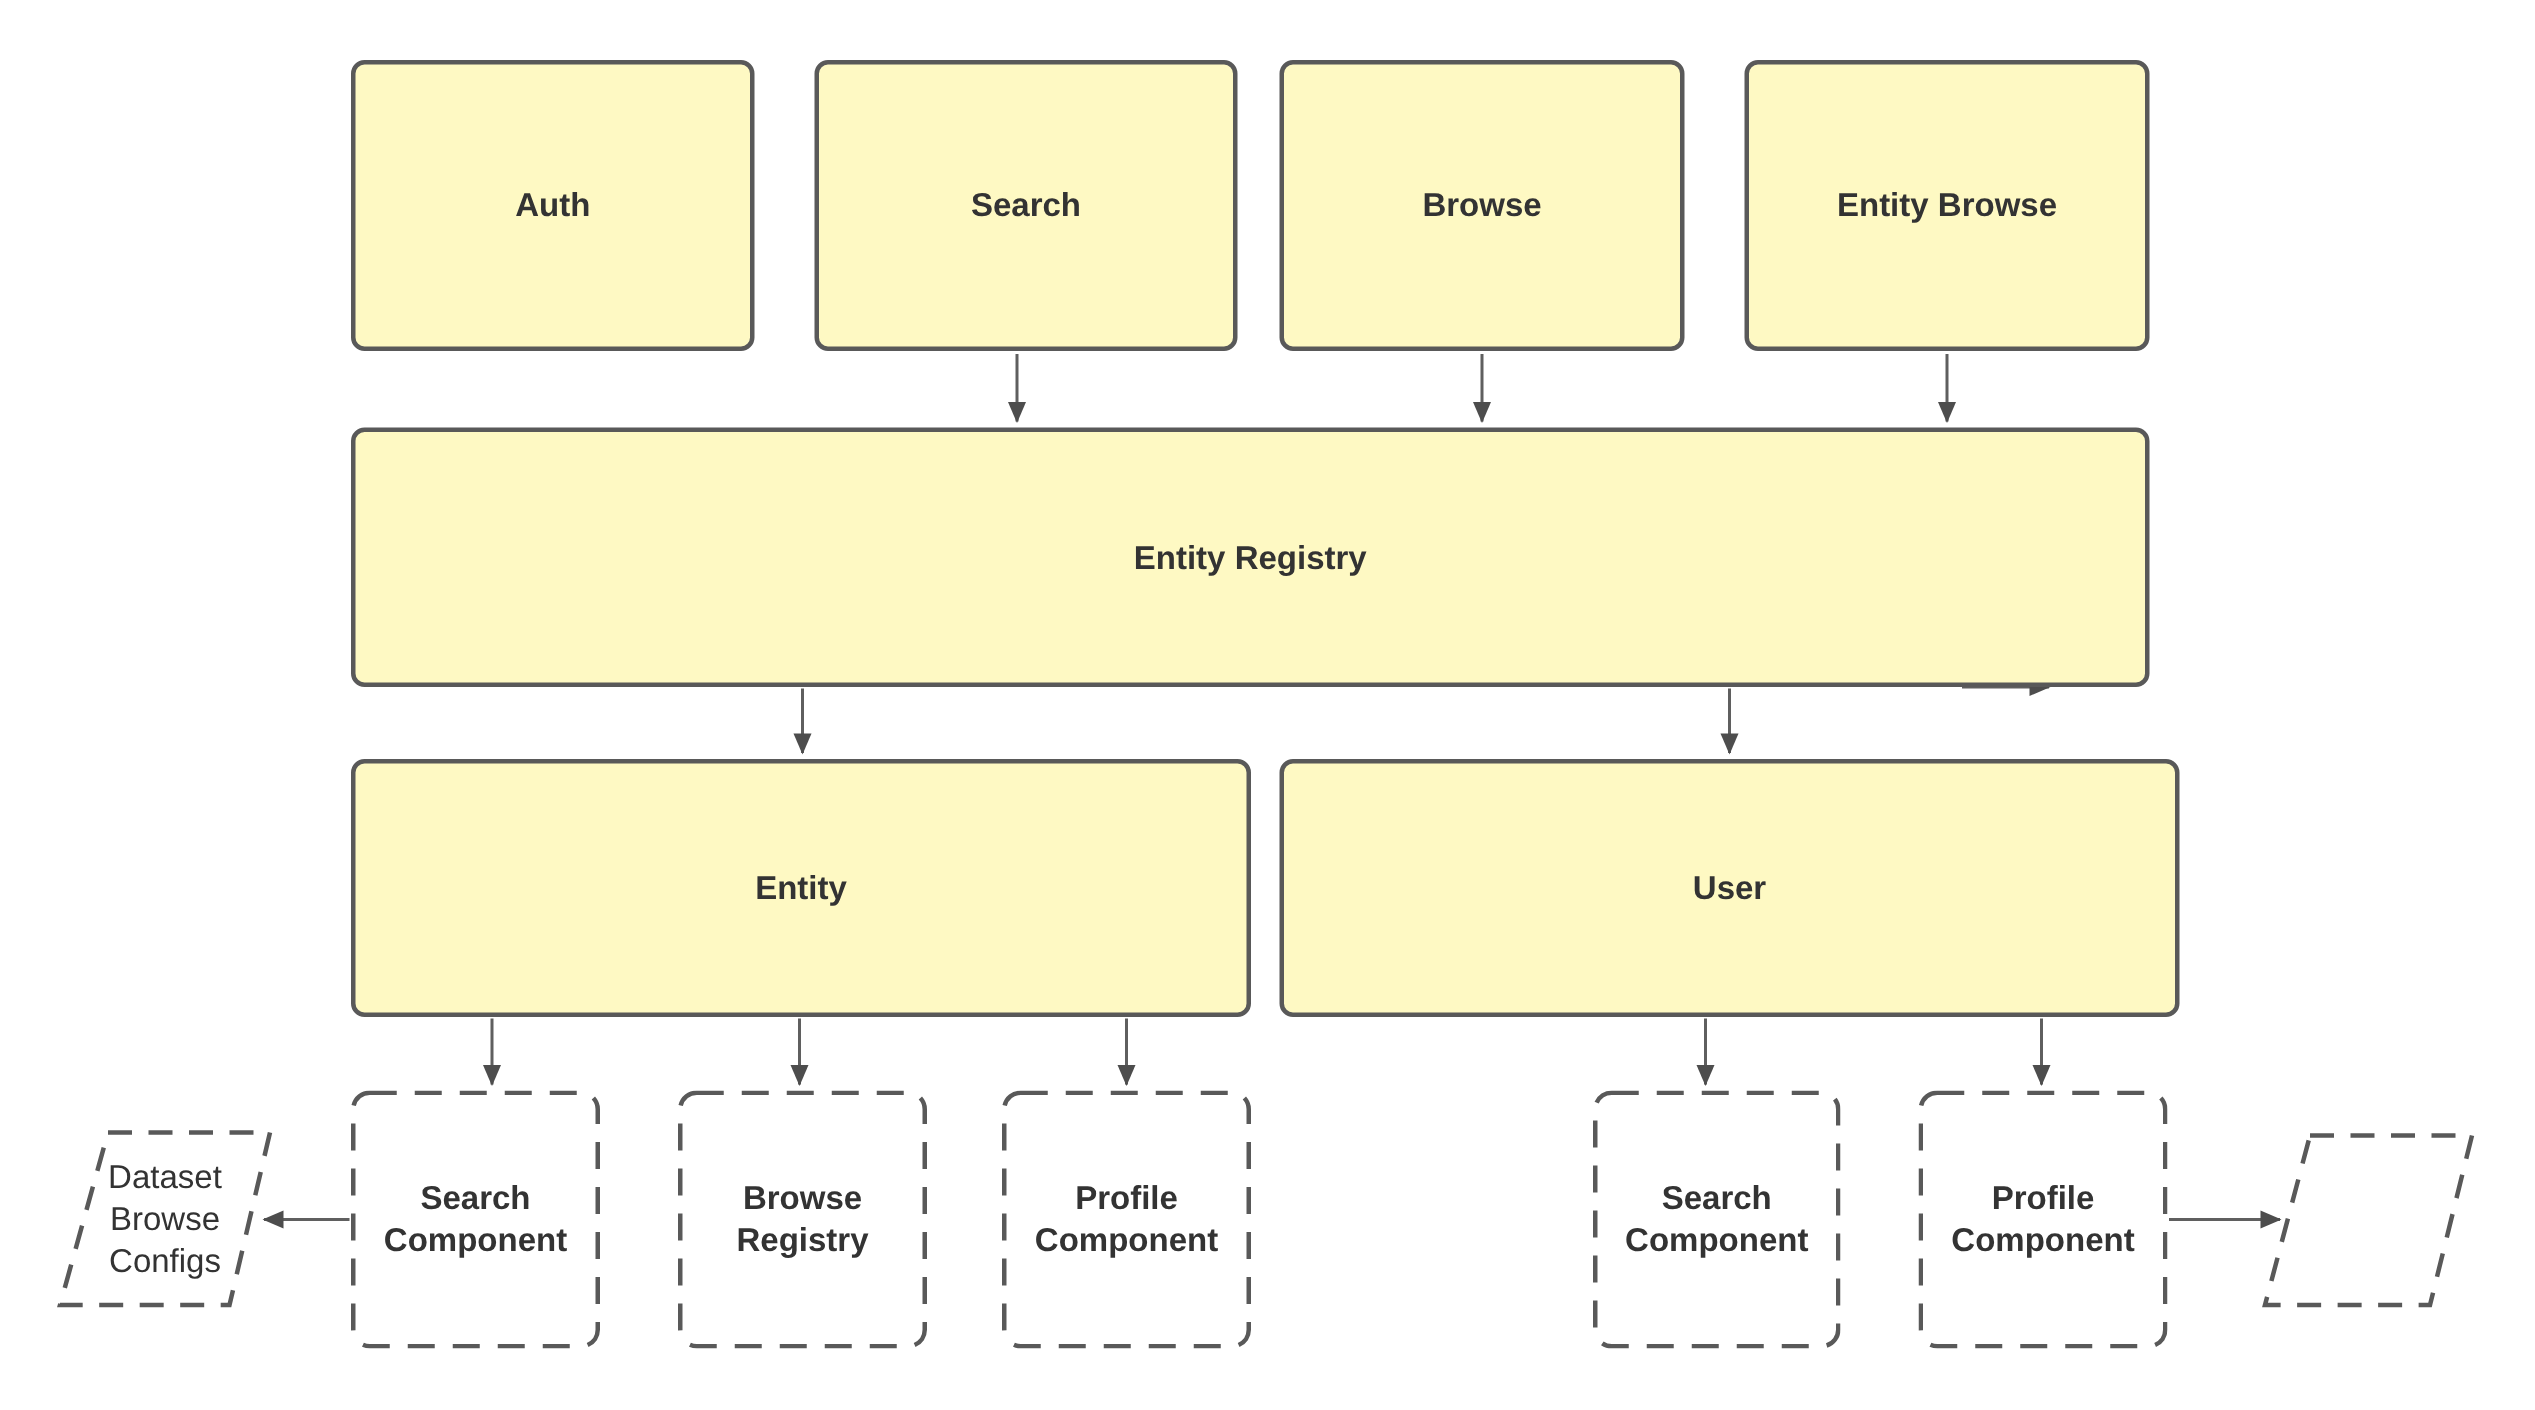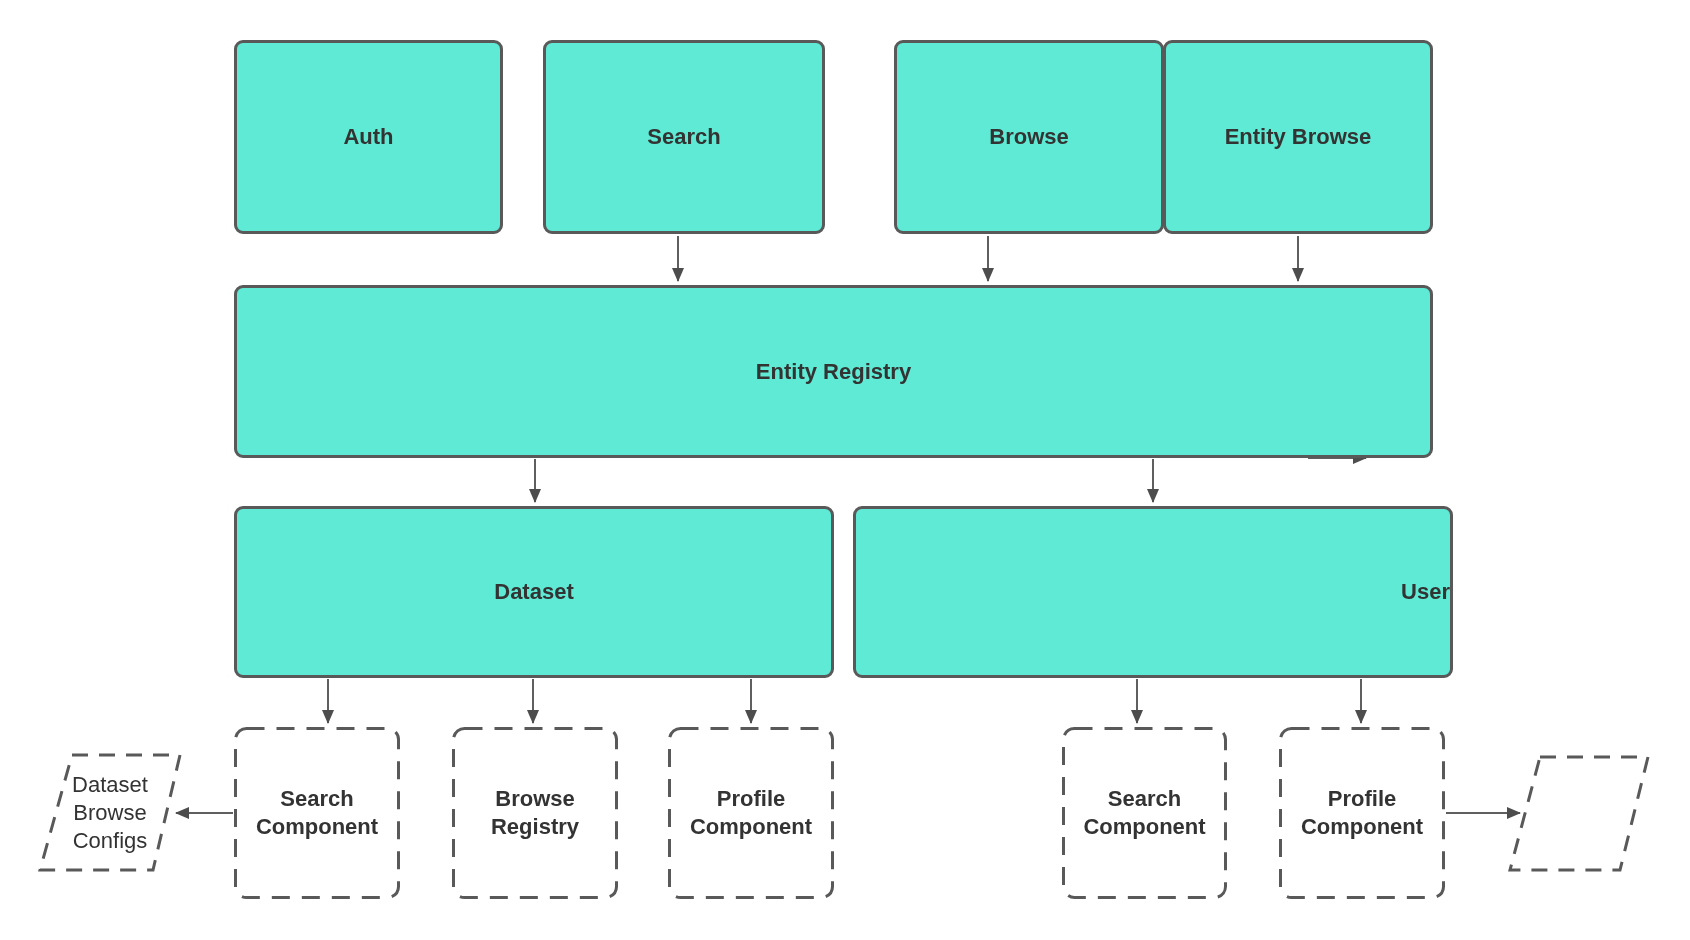--- a/index.html
+++ b/index.html
@@ -27,21 +27,21 @@
     position: absolute;
     box-sizing: border-box;
     display: flex;
     align-items: center;
     justify-content: center;
     text-align: center;
     color: #333333;
     font-size: 22px;
     font-weight: bold;
     line-height: 28px;
-    background: #5eead4;
+    background: #fef9c3;
   }
   .node.solid {
     border: 3px solid #595959;
     border-radius: 9px;
   }
   .node.dashed {
     background: transparent;
   }
   .node.dashed .dash-frame {
     position: absolute;
@@ -100,35 +100,35 @@
       <line x1="1446" y1="813" x2="1520" y2="813" marker-end="url(#arrow)"></line>
     </g>
   </svg>
 
   <div class="node solid" style="left:234px;top:40px;width:269px;height:194px;">
     <span class="label">Auth</span>
   </div>
   <div class="node solid" style="left:543px;top:40px;width:282px;height:194px;">
     <span class="label">Search</span>
   </div>
-  <div class="node solid" style="left:853px;top:40px;width:270px;height:194px;margin-left:41px;">
+  <div class="node solid" style="left:853px;top:40px;width:270px;height:194px;">
     <span class="label">Browse</span>
   </div>
   <div class="node solid" style="left:1163px;top:40px;width:270px;height:194px;">
     <span class="label">Entity Browse</span>
   </div>
 
   <div class="node solid" style="left:234px;top:285px;width:1199px;height:173px;">
     <span class="label" style="max-width:400px;">Entity Registry</span>
   </div>
 
   <div class="node solid" style="left:234px;top:506px;width:600px;height:172px;">
-    <span class="label">Dataset</span>
+    <span class="label">Entity</span>
   </div>
-  <div class="node solid" style="left:853px;top:506px;width:600px;height:172px;justify-content:flex-end;">
+  <div class="node solid" style="left:853px;top:506px;width:600px;height:172px;">
     <span class="label">User</span>
   </div>
 
   <div class="node dashed" style="left:234px;top:727px;width:166px;height:172px;">
     <svg class="dash-frame" width="166" height="172" xmlns="http://www.w3.org/2000/svg">
         <rect x="1.5" y="1.5" width="163" height="169" rx="11" fill="none" stroke="#595959" stroke-width="3" stroke-dasharray="18 12"></rect>
       </svg>
     <span class="label">Search Component</span>
   </div>
   <div class="node dashed" style="left:452px;top:727px;width:166px;height:172px;">

